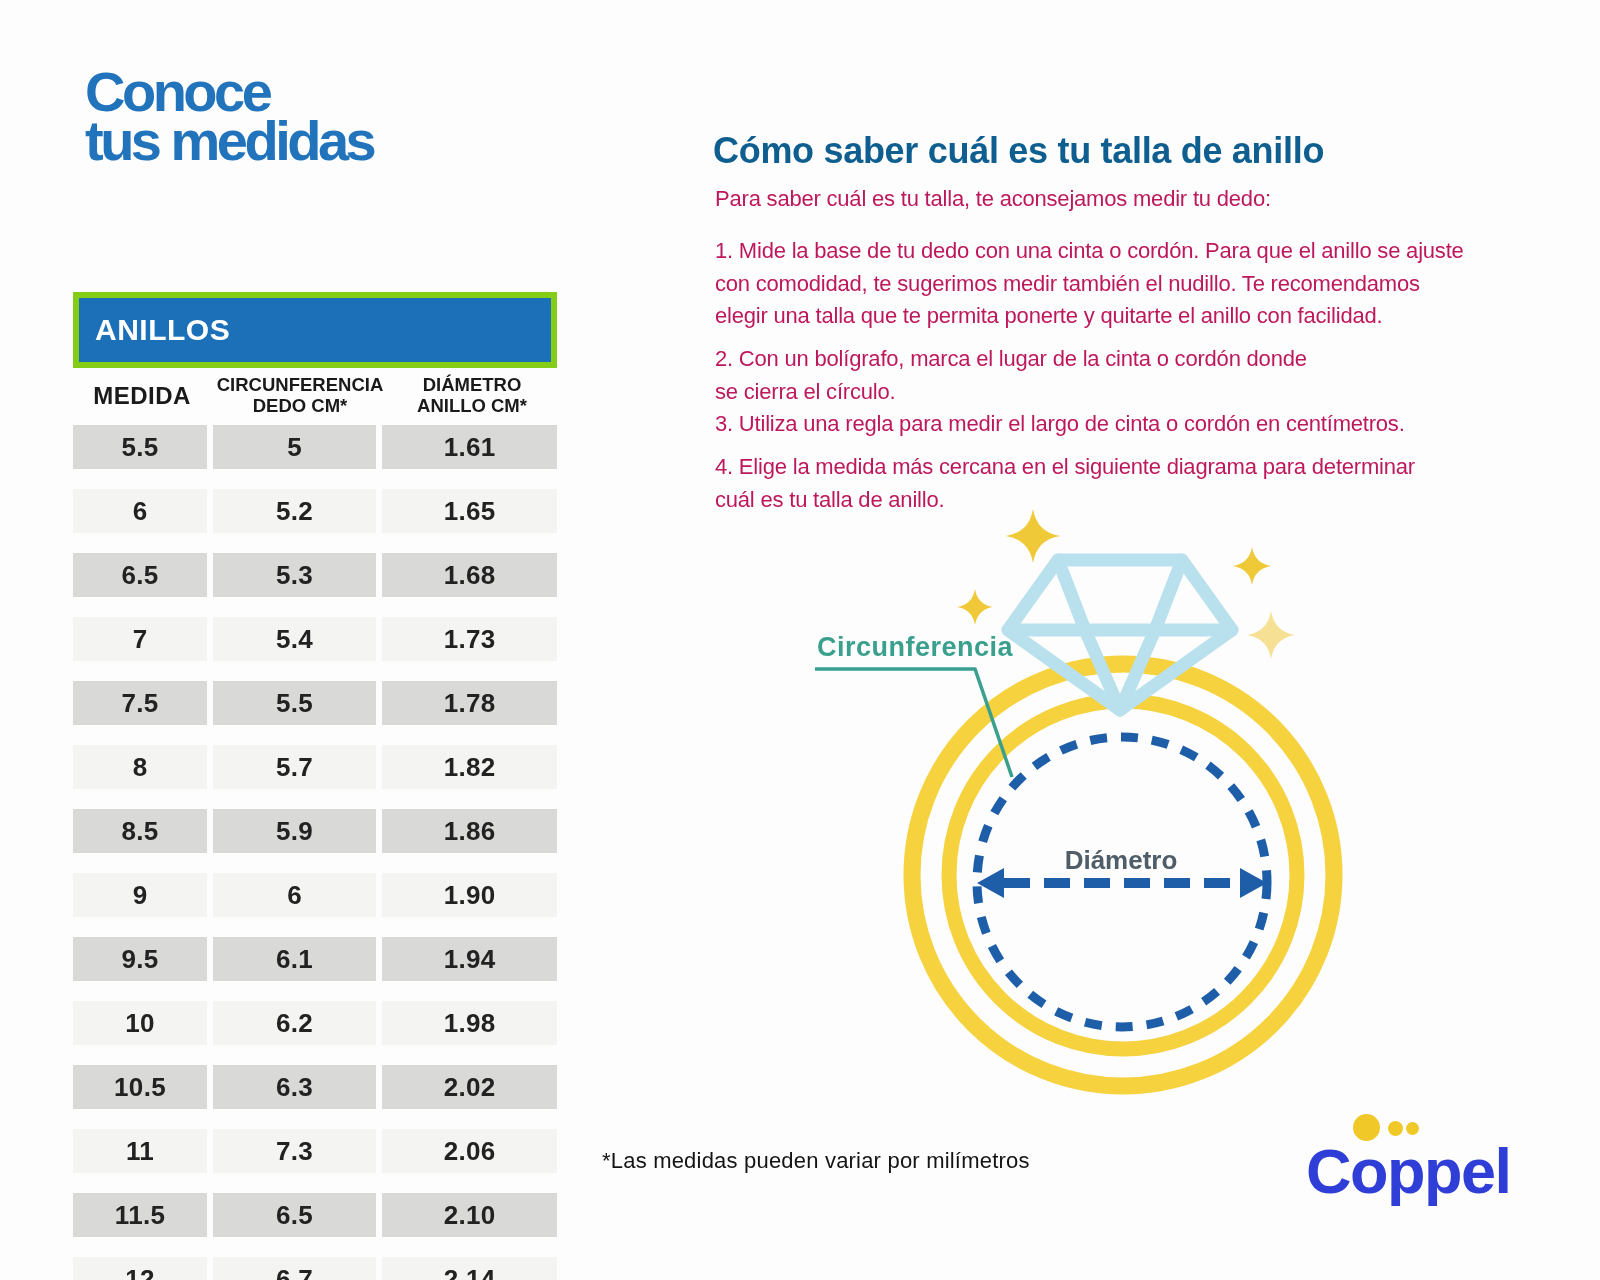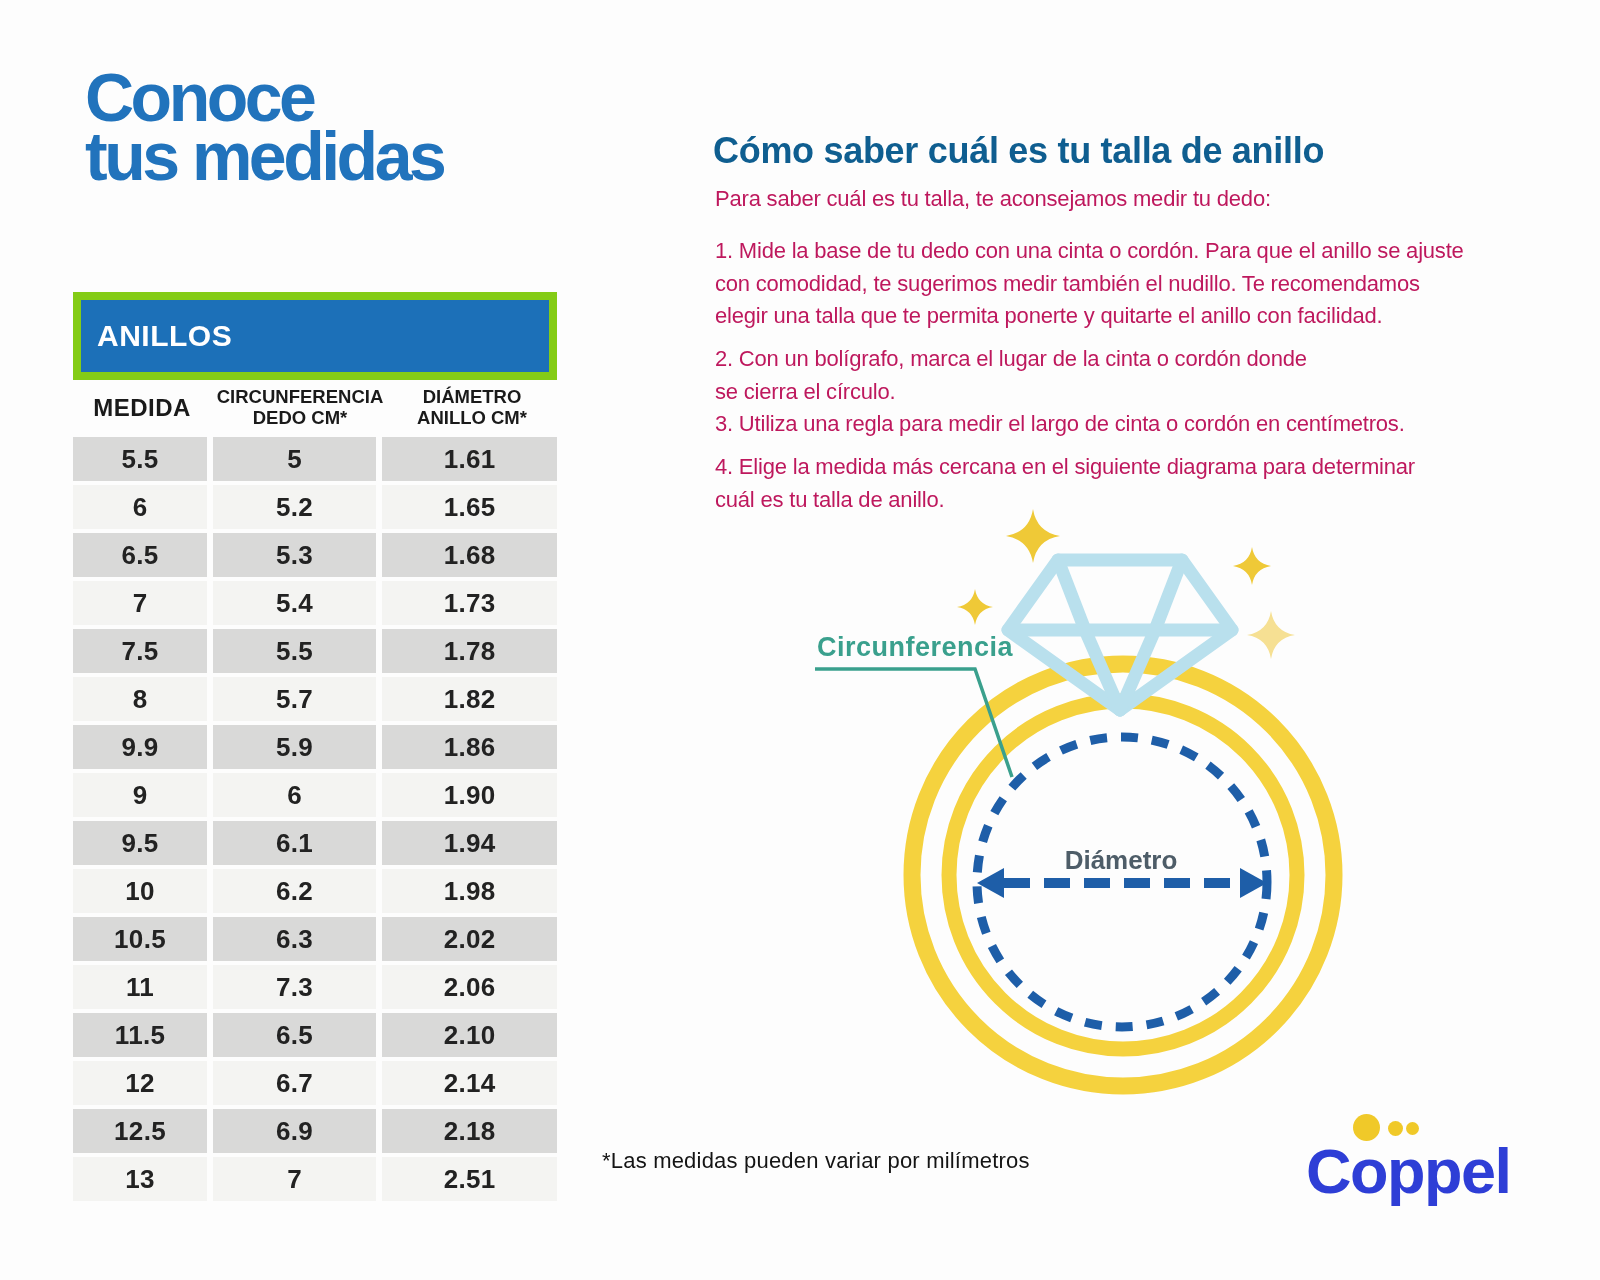--- a/index.html
+++ b/index.html
@@ -3,37 +3,37 @@
 <meta charset="utf-8">
 <style>
   html,body{margin:0;padding:0;background:#ffffff;}
   .page{
     position:relative;width:1600px;height:1280px;overflow:hidden;
     background:#fdfdfd;font-family:"Liberation Sans",sans-serif;
   }
   
   .main-title{
     position:absolute;left:85px;top:68px;
-    font-size:68px;font-weight:bold;color:#2173BC;
+    font-size:56px;font-weight:bold;color:#2173BC;
     letter-spacing:-3.5px;line-height:0.87;white-space:pre-line;
   }
   .size-table{position:absolute;left:73px;top:292px;width:484px;}
   .banner{
-    height:88px;background:#1C70B8;border:8px solid #84cc16;
+    height:76px;background:#1C70B8;border:6px solid #84cc16;
     box-sizing:border-box;display:flex;align-items:center;
     padding-left:16px;color:#ffffff;font-size:30px;font-weight:bold;
     letter-spacing:0.5px;
   }
   .head-row{display:flex;gap:5px;height:54px;margin-top:1px;align-items:center;}
   .hc{box-sizing:border-box;text-align:center;color:#1a1a1a;font-weight:bold;white-space:pre-line;}
   .hc1{width:138px;font-size:24px;letter-spacing:0.5px;}
   .hc2{width:168px;font-size:18.5px;line-height:1.12;}
   .hc3{width:166px;font-size:18.5px;line-height:1.12;}
   .t-body{margin-top:2px;}
-  .t-row{display:flex;gap:6px;margin-bottom:4px;height:44px;}
+  .t-row{display:flex;gap:6px;margin-bottom:20px;height:44px;}
   .t-cell{
     display:flex;align-items:center;justify-content:center;
     font-weight:bold;font-size:26px;color:#222222;letter-spacing:0.3px;
   }
   .t-cell.c1{width:138px;}.t-cell.c2{width:168px;}.t-cell.c3{width:180px;}
   .t-row.odd .t-cell{background:#D9D9D8;}
   .t-row.even .t-cell{background:#F4F4F2;}
   
   .guide-heading{
     position:absolute;left:713px;top:130px;
@@ -106,21 +106,21 @@
           <div class="t-cell c1">7.5</div>
           <div class="t-cell c2">5.5</div>
           <div class="t-cell c3">1.78</div>
         </div>
         <div class="t-row even">
           <div class="t-cell c1">8</div>
           <div class="t-cell c2">5.7</div>
           <div class="t-cell c3">1.82</div>
         </div>
         <div class="t-row odd">
-          <div class="t-cell c1">9.9</div>
+          <div class="t-cell c1">8.5</div>
           <div class="t-cell c2">5.9</div>
           <div class="t-cell c3">1.86</div>
         </div>
         <div class="t-row even">
           <div class="t-cell c1">9</div>
           <div class="t-cell c2">6</div>
           <div class="t-cell c3">1.90</div>
         </div>
         <div class="t-row odd">
           <div class="t-cell c1">9.5</div>

